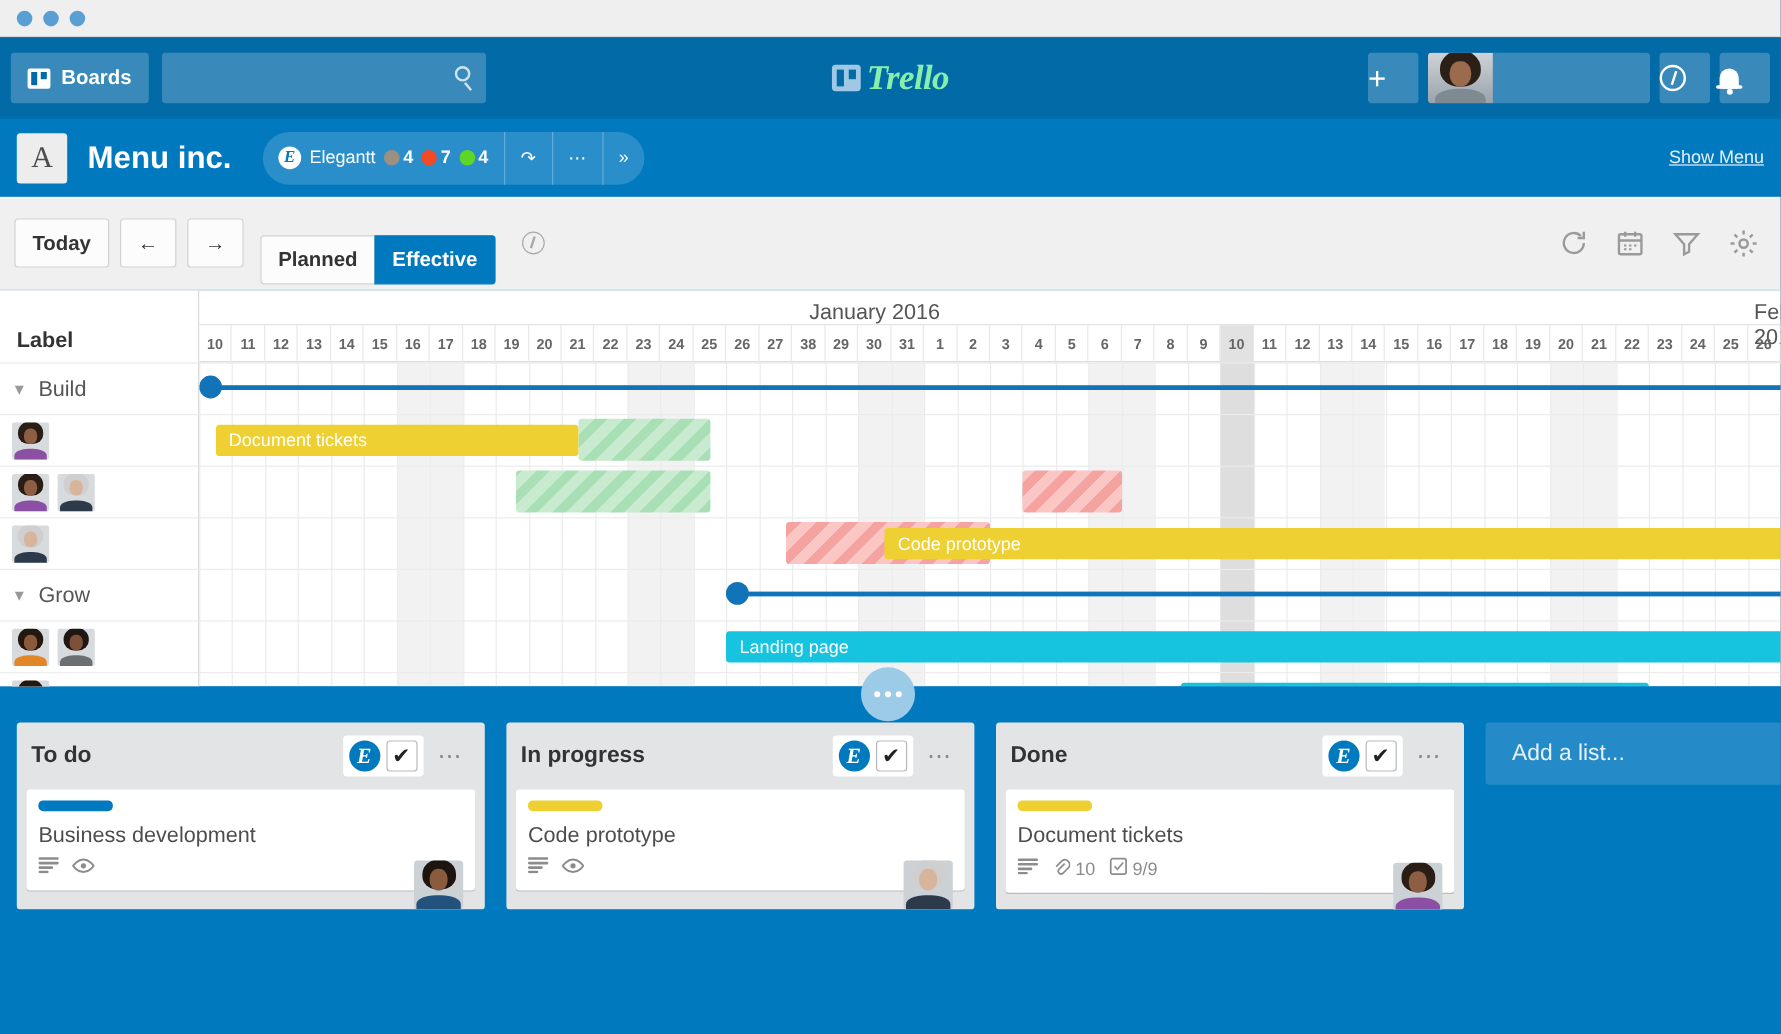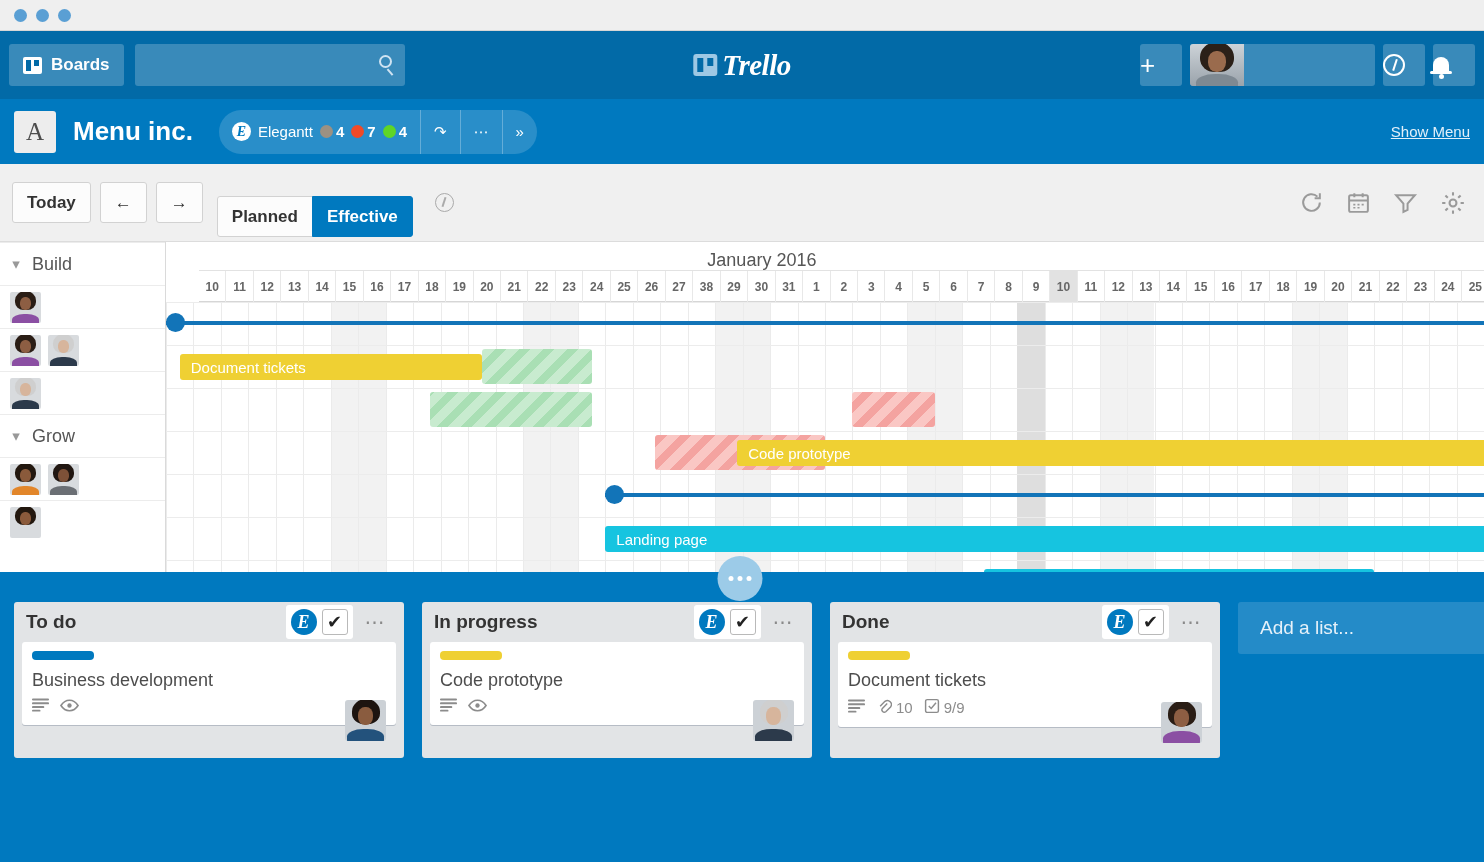--- a/index.html
+++ b/index.html
@@ -50,21 +50,21 @@
   }
   .tb-logo {
     position:absolute; left:50%; transform:translateX(-50%);
     display:flex; align-items:center; gap:5px;
   }
   .logo-mark { width:24px; height:22px; background:#9ec8e4; border-radius:3px; position:relative; }
   .logo-mark:before, .logo-mark:after { content:""; position:absolute; background:#026aa7; top:4px; width:6px; }
   .logo-mark:before { left:4px; height:14px; }
   .logo-mark:after { left:14px; height:8px; }
   .logo-text { font-family:"Liberation Serif", serif; font-style:italic; font-weight:bold;
-    font-size:29px; color:#ffffff; letter-spacing:-.5px; }
+    font-size:29px; color:#86efac; letter-spacing:-.5px; }
 
   .tb-right { margin-left:auto; display:flex; align-items:center; gap:8px; }
   .tb-plus { width:42px; height:42px; font-size:26px; font-weight:300; line-height:1; }
   .tb-user { height:42px; width:185px; display:flex; align-items:center;
     background:rgba(255,255,255,.22); border-radius:3px; overflow:hidden; }
   .avatar-img { width:54px; height:42px; flex:none; position:relative; overflow:hidden;
     background:linear-gradient(#cdd3d8,#9aa3ab); }
   .avatar-img .hair { position:absolute; left:10px; top:-2px; width:34px; height:30px;
     background:#2b2018; border-radius:50% 50% 44% 44%; }
   .avatar-img .face { position:absolute; left:18px; top:7px; width:18px; height:21px;
@@ -133,21 +133,21 @@
     border-top:1px solid #ececec; }
   .gl-row.group { padding-left:8px; gap:8px; }
   .chev { color:#999; font-size:15px; width:16px; text-align:center; }
   .group-name { font-size:18px; color:#555; }
   .av { width:31px; height:31px; border-radius:2px; margin-right:7px; position:relative;
     overflow:hidden; flex:none; background:#d8dbde; }
   .av .h { position:absolute; left:5px; top:-1px; width:21px; height:19px; border-radius:50% 50% 42% 42%; }
   .av .f { position:absolute; left:10px; top:5px; width:11px; height:13px; border-radius:45%; }
   .av .b { position:absolute; left:2px; bottom:-4px; width:27px; height:13px; border-radius:44% 44% 0 0; }
 
-  .gantt-right { flex:1; position:relative; overflow:hidden;padding-left:33px; }
+  .gantt-right { flex:1; position:relative; overflow:hidden; }
   .date-head { height:60px; position:relative; }
   .month-lab { position:absolute; top:8px; font-size:18px; color:#555; transform:translateX(-50%); }
   .day-row { position:absolute; bottom:0; left:0; right:0; height:32px;
     border-top:1px solid #e2e2e2; border-bottom:1px solid #d6d6d6; }
   .day-cell { position:absolute; top:0; height:32px; border-right:1px solid #e8e8e8;
     font-size:12px; font-weight:bold; color:#666; display:flex; align-items:center;
     justify-content:center; }
   .day-cell.today-col { background:#e2e2e2; }
   .grid-area { position:absolute; left:0; right:0; top:60px; bottom:0; }
   .vline { position:absolute; top:0; bottom:0; width:1px; background:#ebebeb; }
@@ -169,21 +169,21 @@
   
   .splitter { height:16px; background:#0079bf; position:relative; }
   .split-handle { position:absolute; left:740px; top:-16px; transform:translateX(-50%);
     width:45px; height:45px; border-radius:50%; background:#9ccbe8;
     display:flex; align-items:center; justify-content:center; gap:4px; }
   .split-handle i { width:5px; height:5px; border-radius:50%; background:#fff; display:block; }
 
   
   .board-area { height:170px; background:#0079bf; display:flex; padding:14px 0 0 14px; gap:18px; overflow:hidden; }
   .list { width:390px; flex:none; background:#e2e4e6; border-radius:3px; padding:0 8px; }
-  .list-head { height:40px; display:flex; align-items:center; padding:0 4px; }
+  .list-head { height:56px; display:flex; align-items:center; padding:0 4px; }
   .list-title { font-size:19px; font-weight:bold; color:#333; }
   .list-actions { margin-left:auto; display:flex; align-items:center; gap:6px; }
   .badge-box { background:#fff; border-radius:3px; padding:4px 5px; display:flex; gap:5px;
     align-items:center; }
   .el-badge { width:26px; height:26px; border-radius:50%; background:#0079bf; color:#fff;
     font-family:"Liberation Serif", serif; font-style:italic; font-weight:bold; font-size:18px;
     display:flex; align-items:center; justify-content:center; }
   .chk-badge { width:26px; height:26px; border:1.6px solid #b9b9b9; border-radius:3px;
     color:#222; font-size:18px; display:flex; align-items:center; justify-content:center; }
   .dots3 { color:#8a8a8a; font-size:20px; letter-spacing:1.5px; padding:0 6px; }
@@ -312,20 +312,23 @@
       <svg width="26" height="26" viewBox="0 0 24 24" fill="none" stroke="#9a9a9a" stroke-width="1.9">
         <circle cx="12" cy="12" r="3.2"></circle>
         <path d="M12 2v3M12 19v3M2 12h3M19 12h3M5 5l2.2 2.2M16.8 16.8L19 19M19 5l-2.2 2.2M7.2 16.8L5 19"></path>
       </svg>
     </span>
   </div>
 </div>
 
 <div class="gantt">
   <div class="gantt-left">
+    <div class="gl-head">
+      <span>Label</span>
+    </div>
     <div id="label-rows">
         <div class="gl-row group">
           <span class="chev">▾</span>
           <span class="group-name">Build</span>
         </div>
         <div class="gl-row">
           <span class="av">
             <i class="h" style="background:#2a1d15"></i>
             <i class="f" style="background:#8d5e43"></i>
             <i class="b" style="background:#8b4fa3"></i>

